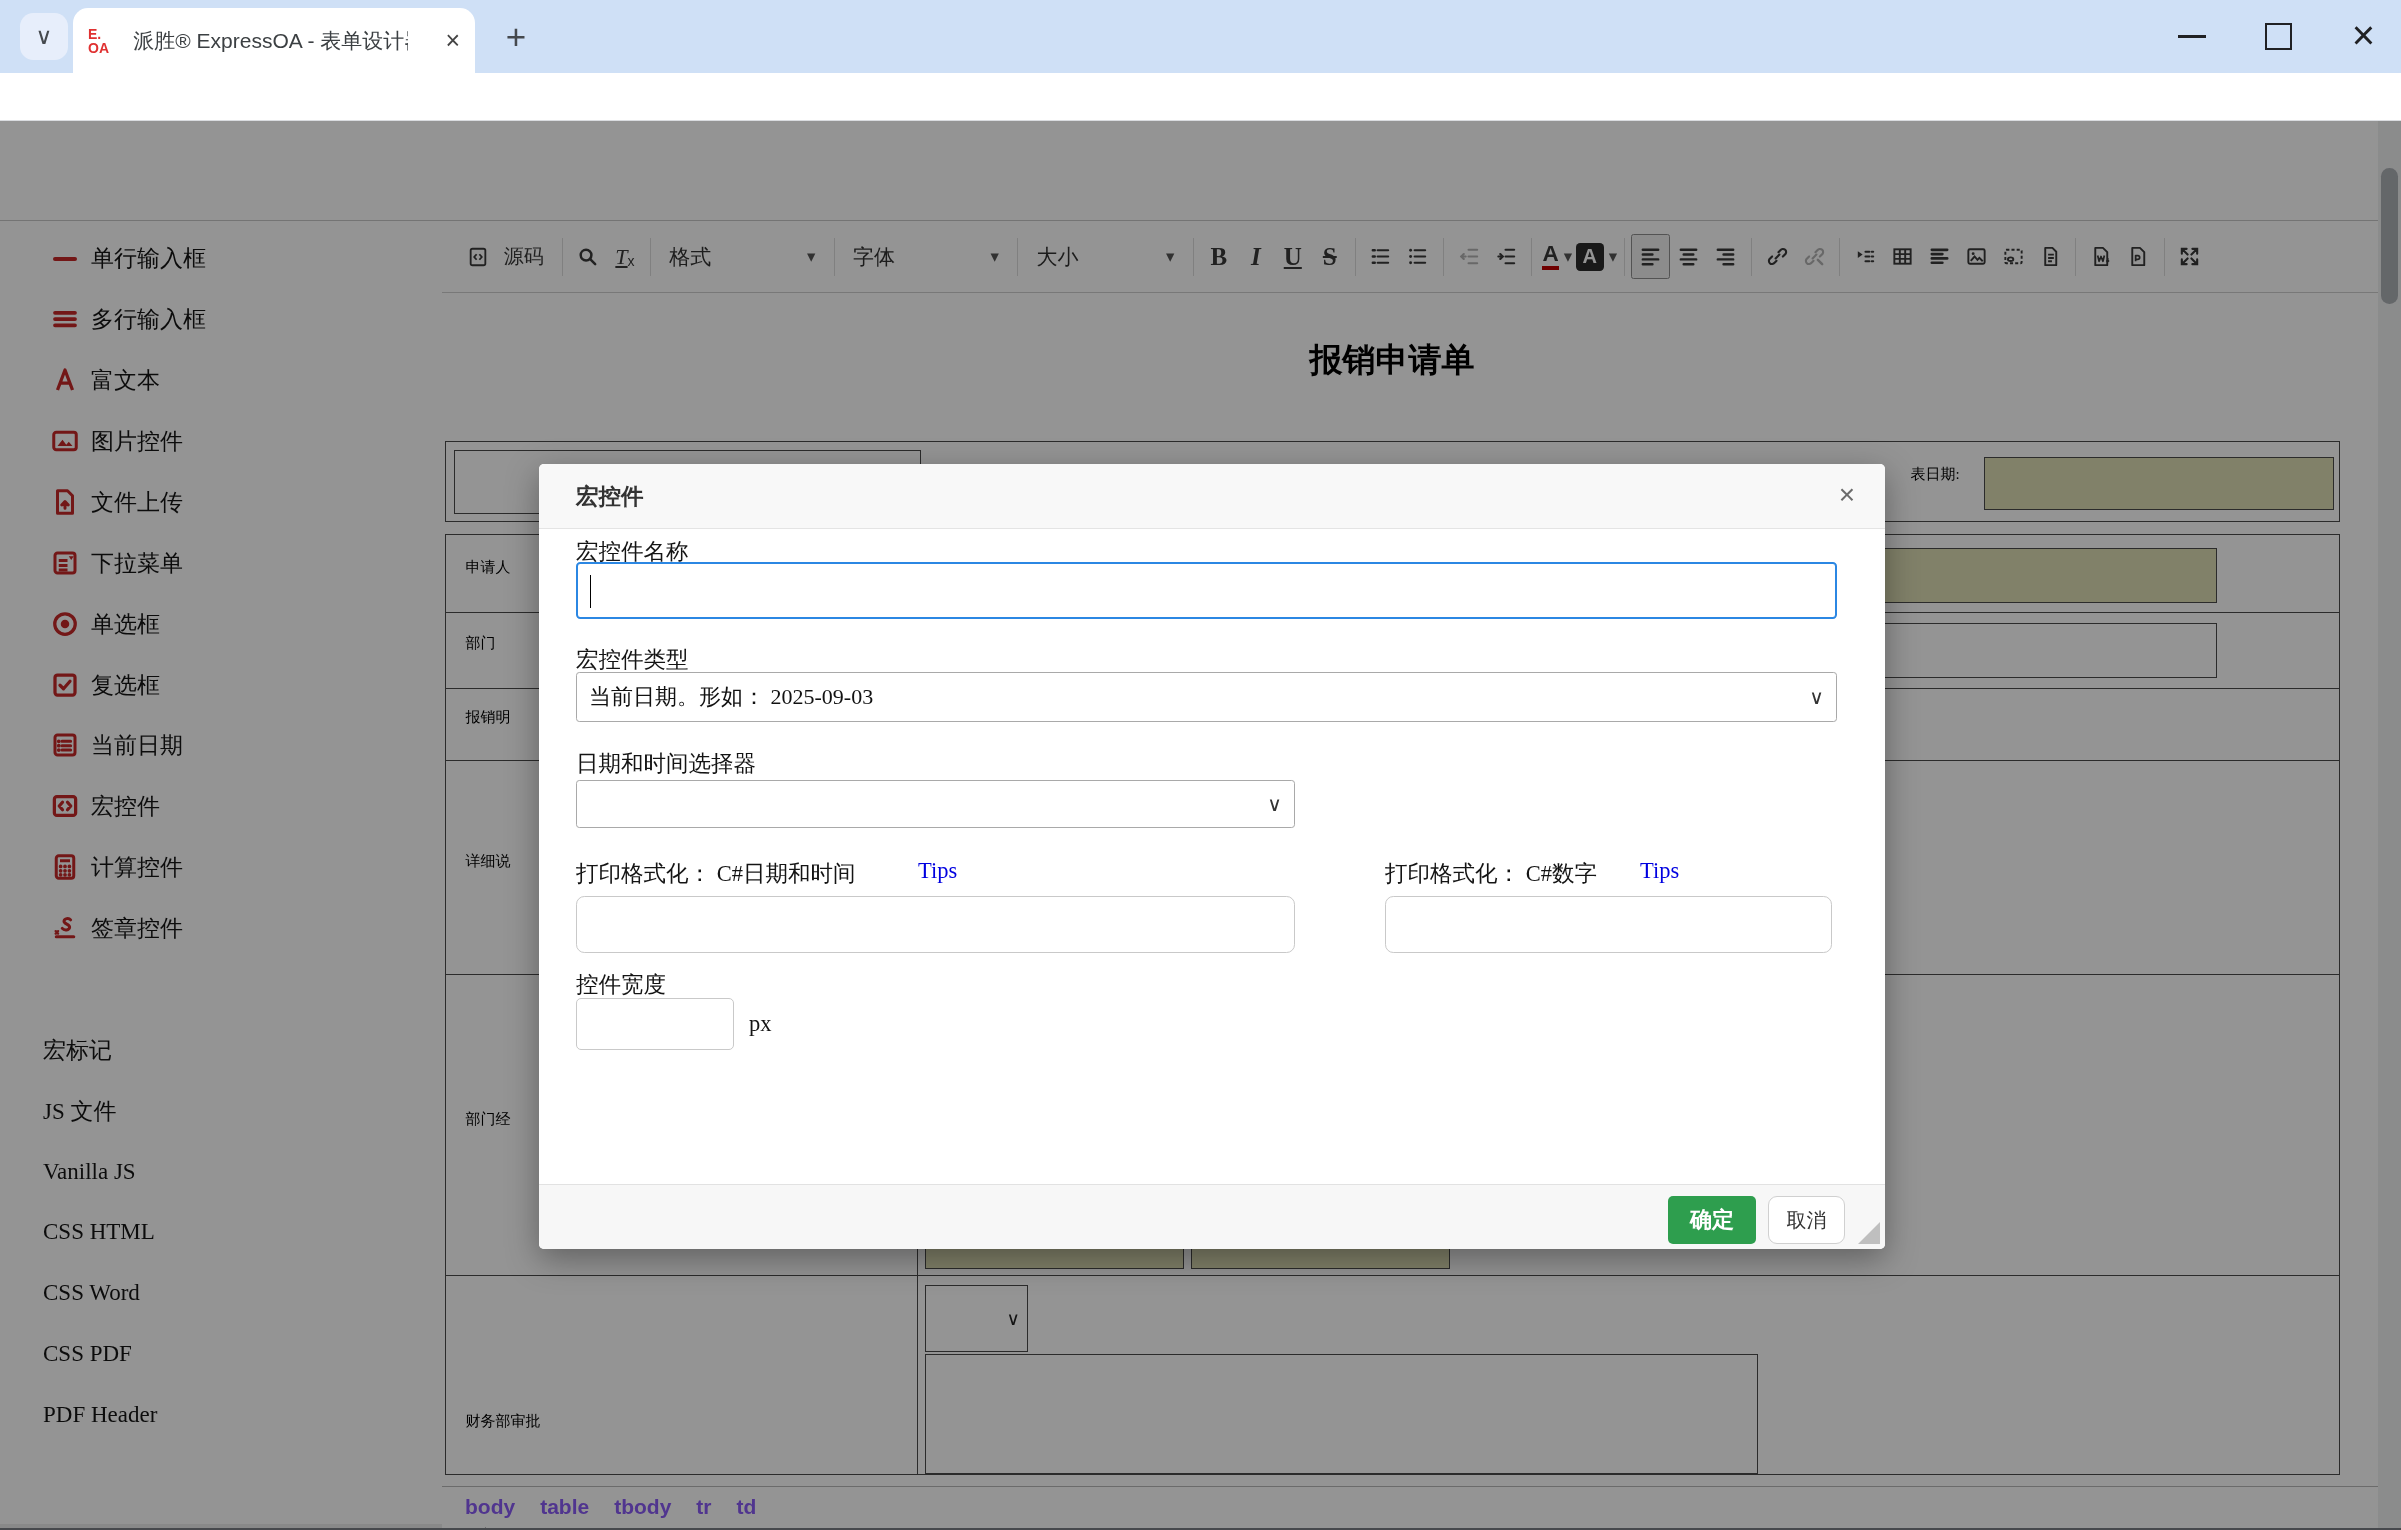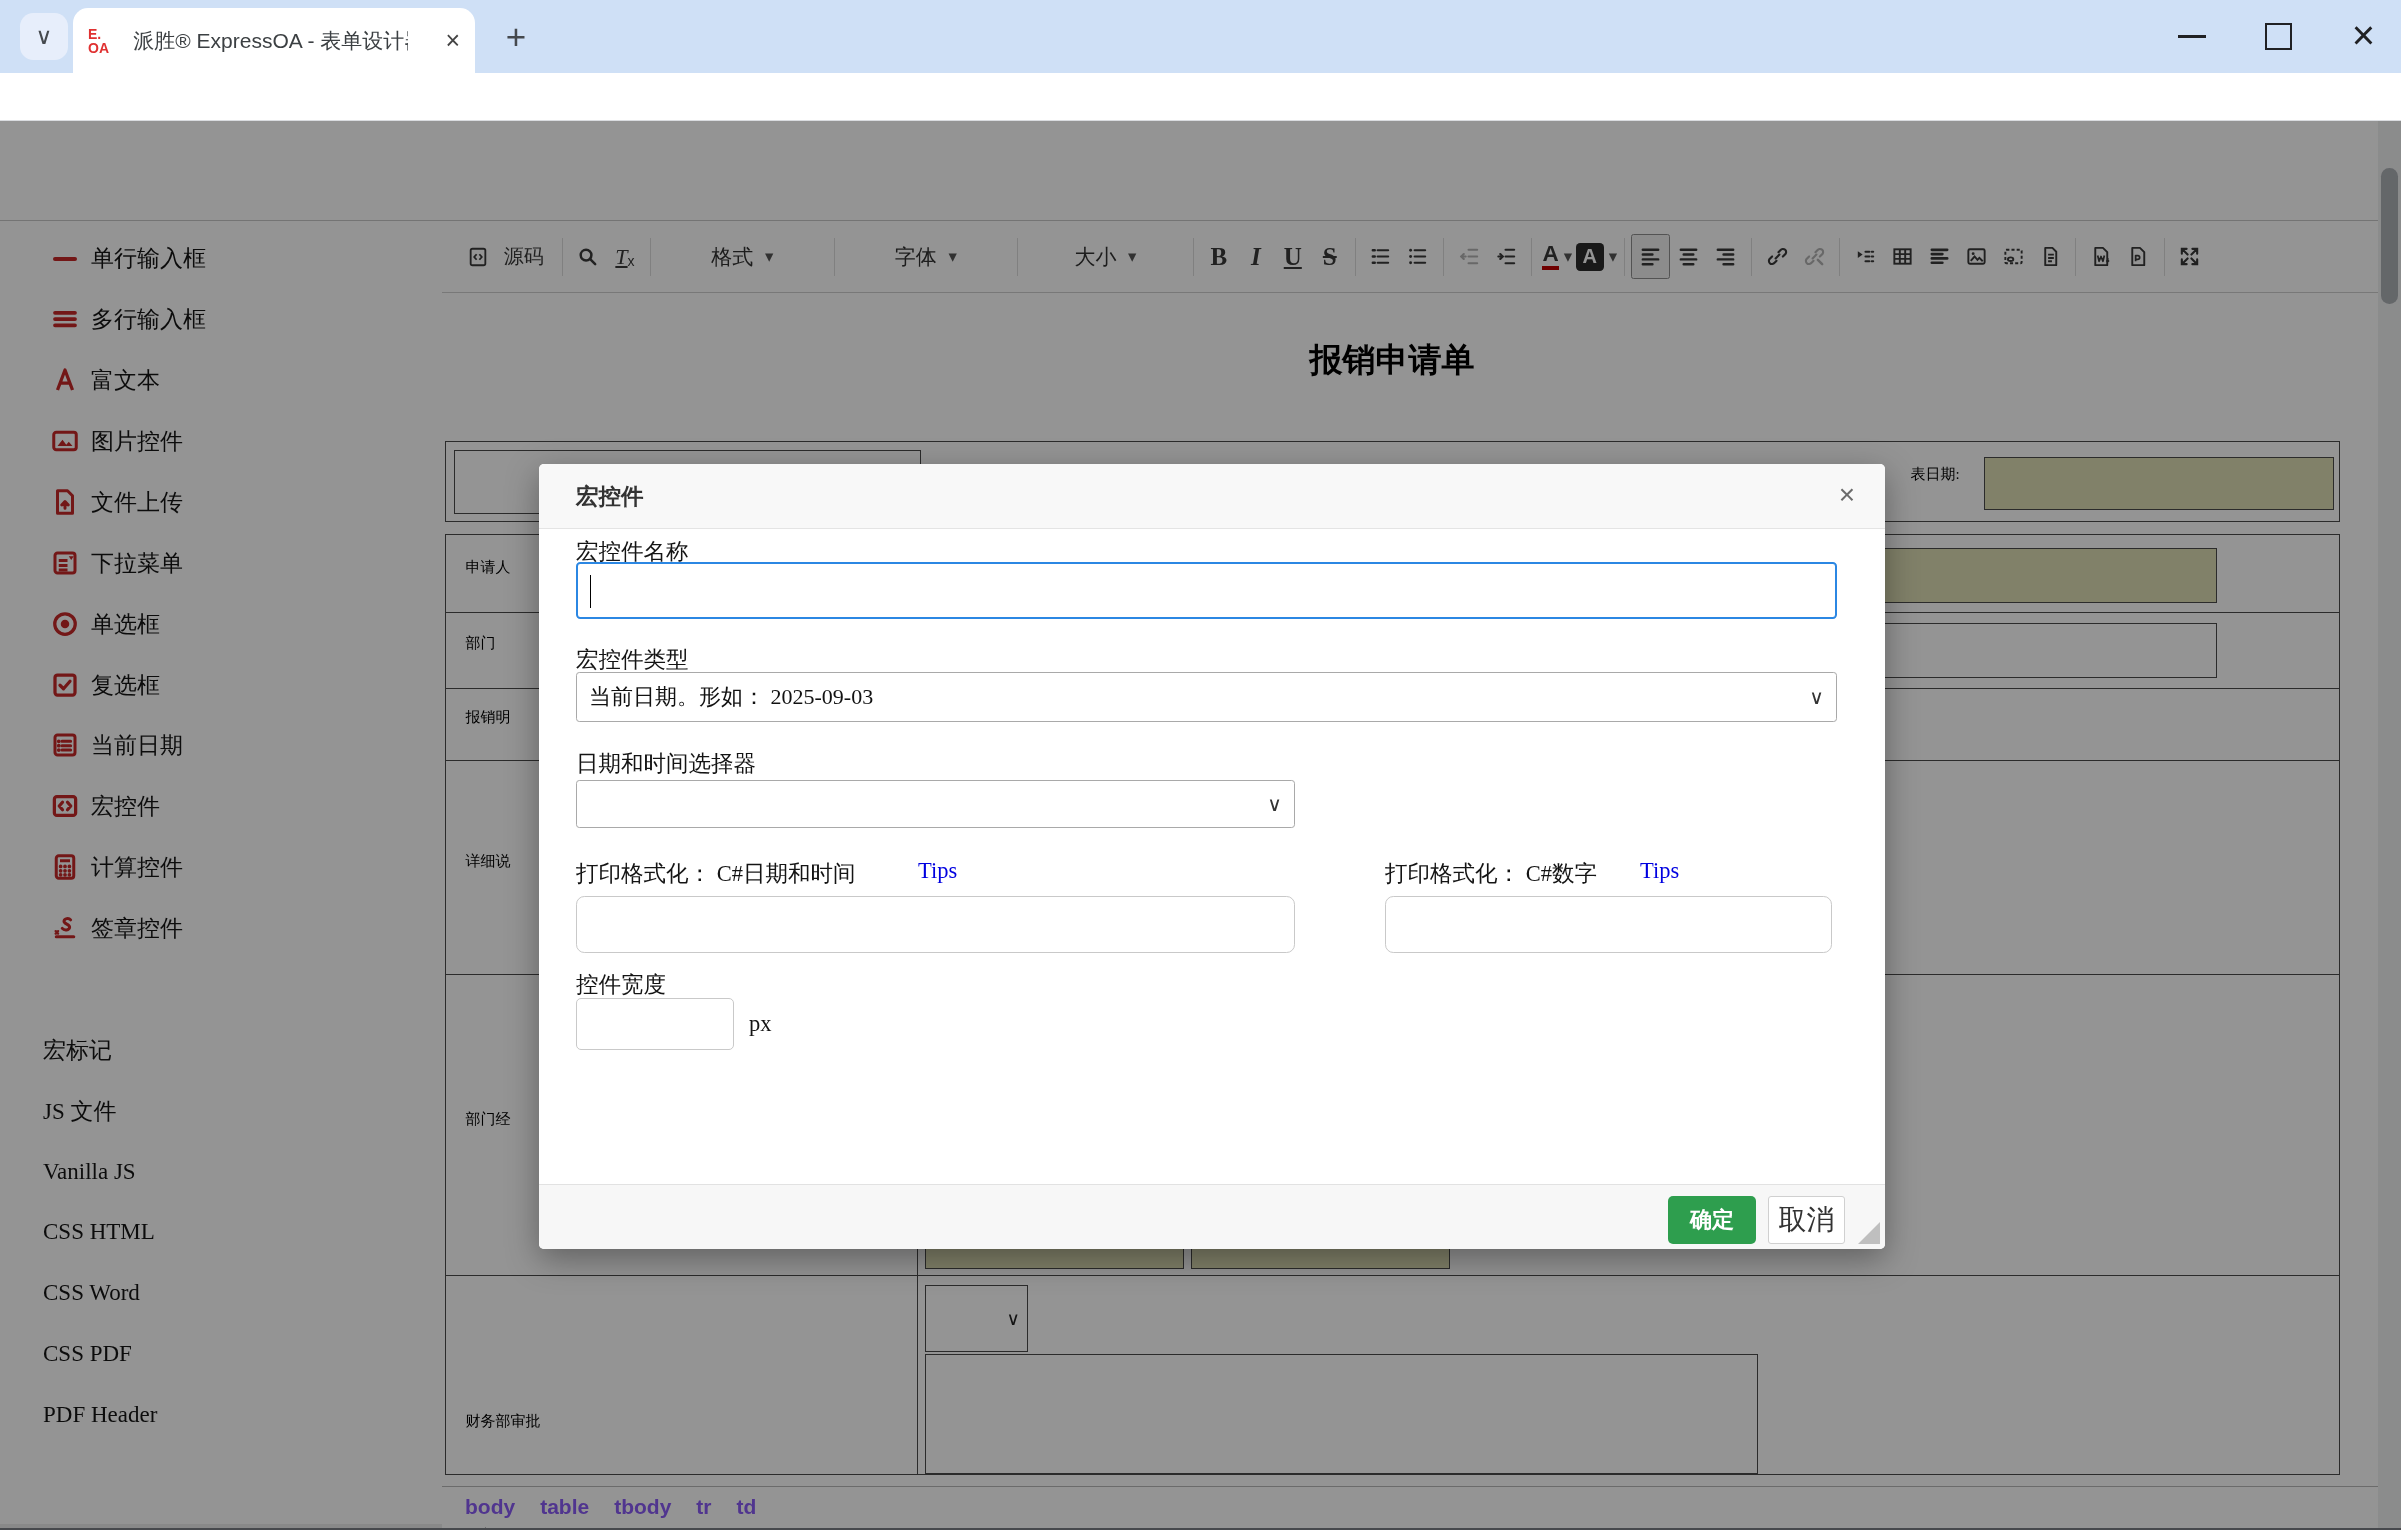--- a/index.html
+++ b/index.html
@@ -41,21 +41,21 @@
   .si-icon{width:33px;height:33px;margin-left:48px;display:flex;align-items:center;justify-content:center}
   .si-label{margin-left:10px;font-size:23px;color:#161616;font-family:"Liberation Serif",serif}
   .no-icon .si-label{margin-left:43px}
   
   .rte-toolbar{left:442px;top:221px;width:1936px;height:72px;background:#fff;border-bottom:0.8px solid #cfcfcf;
                box-sizing:border-box;display:flex;align-items:center;padding-left:13.3px}
   .tb{min-width:37px;height:43px;display:flex;align-items:center;justify-content:center;color:#3a3a3a}
   .tb.dis{color:#b3b3b3}
   .tb svg{display:block}
   .sep{width:0.8px;height:38px;background:#dcdcdc;margin:0 6.7px}
-  .combo{display:flex;align-items:center;justify-content:center;padding:0 11.7px;height:43px;
+  .combo{display:flex;align-items:center;justify-content:space-between;padding:0 11.7px;height:43px;
          font-size:21px;color:#333;font-family:"Liberation Serif",serif}
   .caret{font-size:16.7px;color:#555;margin-left:11.7px}
   .tb-letter{font-size:25px;font-weight:bold;font-family:"Liberation Serif",serif}
   .active-box{border:0.8px solid #8f8f8f;background:#f1f1f1;border-radius:2.5px}
   .tcA{font-size:22.5px;font-weight:bold;border-bottom:4.2px solid #c00000;line-height:1}
   .bgA{width:28px;height:28px;background:#2b2b2b;border-radius:4.2px;color:#fff;font-size:20px;font-weight:bold;
        display:flex;align-items:center;justify-content:center}
   .canvas{left:442px;top:293px;width:1936px;height:1193px;background:#fff}
   .doc-title{position:absolute;left:2.5px;top:45px;width:1895px;text-align:center;font-size:33px;font-weight:bold;
              font-family:"Liberation Serif",serif;color:#000}
@@ -88,21 +88,21 @@
   .dselect{position:absolute;background:#fff;border:0.8px solid #a9a9a9;border-radius:3.3px;box-sizing:border-box;
            display:flex;align-items:center;justify-content:space-between;padding:0 12px;
            font-size:22px;color:#111;font-family:"Liberation Serif",serif}
   .dselect .sc{font-size:20px;color:#333}
   .tips{position:absolute;font-size:22.5px;color:#0000e0;font-family:"Liberation Serif",serif}
   .dlg-foot{position:absolute;left:0;top:720px;width:100%;height:65px;background:#f7f7f7;border-top:0.8px solid #e2e2e2;
             border-radius:0 0 5px 5px;box-sizing:border-box}
   .btn-ok{position:absolute;left:1129px;top:11px;width:88px;height:48px;background:#2e9e4e;border-radius:5px;
           color:#fff;font-size:22px;font-weight:bold;display:flex;align-items:center;justify-content:center}
   .btn-cancel{position:absolute;left:1229px;top:11px;width:77px;height:48px;background:#fff;border:1.7px solid #d0d0d0;
-          border-radius:3px;color:#333;font-size:28px;display:flex;align-items:center;justify-content:center;box-sizing:border-box}
+          border-radius:9px;color:#333;font-size:20px;display:flex;align-items:center;justify-content:center;box-sizing:border-box}
   .resize-grip{position:absolute;right:5px;bottom:5px;width:0;height:0;
                border-left:22px solid transparent;border-bottom:22px solid #bfbfbf}
   .frame{left:0;top:1528px;width:2401px;height:3.3px;background:#7a7f85}
 </style>
 </head>
 <body>
 
 <div class="abs titlebar">
   <div class="abs tab-search">
     <span>∨</span>

